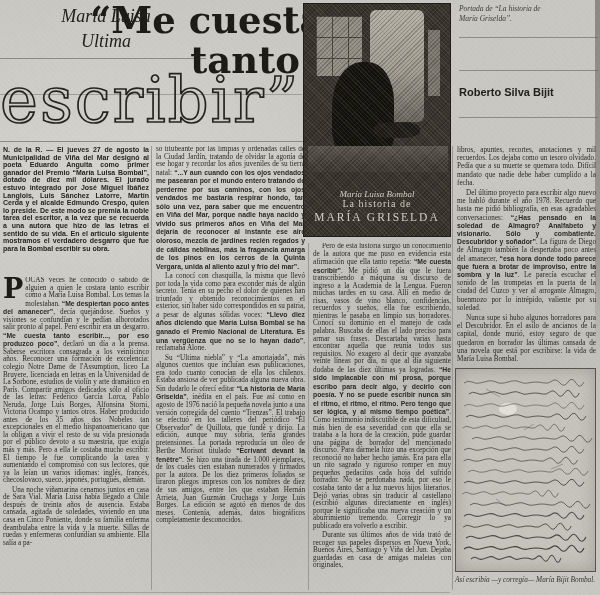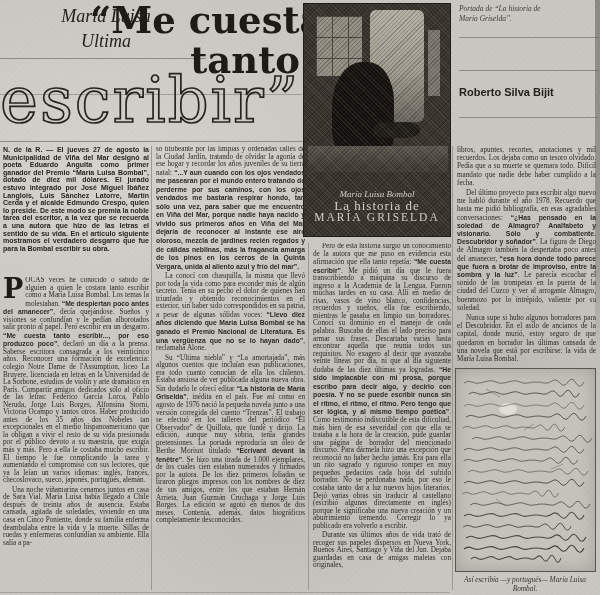--- a/index.html
+++ b/index.html
@@ -55,21 +55,21 @@
       background:linear-gradient(180deg,#b7b2a6 0%,#a39e92 55%,#6d6必860 100%);
       background:linear-gradient(180deg,#b7b2a6 0%,#a39e92 55%,#6d6860 100%);}
   .cover .pane3{position:absolute;left:124px;top:26px;width:12px;height:66px;background:#7e7970;}
   .cover .figure{position:absolute;left:28px;top:58px;width:62px;height:94px;background:#14120e;
       border-radius:48% 42% 22% 28%;}
   .cover .arm{position:absolute;left:70px;top:118px;width:46px;height:16px;background:#201d18;border-radius:40%;}
   .cover .desk{position:absolute;left:4px;top:142px;width:140px;height:26px;
       background:linear-gradient(180deg,#5d5850 0%,#413d35 80%);}
   .cover .ctext{position:absolute;width:100%;text-align:center;color:#d3cec2;z-index:2;}
   .cov-author{top:166px;font-size:9px;font-style:italic;margin-top:19px;}
-  .cov-t1{top:194px;font-size:13px;letter-spacing:1px;}
+  .cov-t1{top:194px;font-size:10px;letter-spacing:1px;}
   .cov-t2{top:207px;font-size:11.5px;letter-spacing:2px;}
   
   .ms{left:455px;top:368px;width:141px;height:204px;background:#c6c3bc;
       border:1px solid #57544d;box-sizing:border-box;
       box-shadow:inset 0 0 18px rgba(0,0,0,.18);}
   .ms svg{display:block;width:100%;height:100%;}
   .mscap{left:451px;top:576px;width:148px;text-align:center;font-style:italic;
       font-size:7.3px;line-height:8.5px;color:#37352f;}
   .edge{position:absolute;right:0;top:0;width:5px;height:355px;opacity:.5;
       background:linear-gradient(180deg,#4e4b45 0%,#6e6b64 70%,transparent 100%);}
@@ -159,15 +159,15 @@
       <use href="#sq" x="8" y="125" stroke="#413e38" stroke-width=".9" opacity=".7" transform="scale(0.8,1)"></use>
       <use href="#sq" x="14" y="136" stroke="#3a3732" stroke-width=".9" opacity=".75"></use>
       <use href="#sq" x="8" y="147" stroke="#35332e" stroke-width="1.1" opacity=".8"></use>
       <use href="#sq" x="8" y="158" stroke="#3a3732" stroke-width="1" opacity=".85" transform="scale(0.9,1)"></use>
       <use href="#sq" x="10" y="169" stroke="#35332e" stroke-width="1.1" opacity=".85"></use>
       <use href="#sq" x="8" y="180" stroke="#35332e" stroke-width="1.2" opacity=".9"></use>
       <use href="#sq" x="20" y="190" stroke="#35332e" stroke-width="1.1" opacity=".85" transform="scale(0.75,1)"></use>
       <path d="M30,20 l14,8 M78,55 l-10,6 M95,100 l12,-5 M40,130 l10,7" stroke="#413e38" stroke-width=".7" opacity=".5" fill="none"></path>
     </svg>
   </div>
-  <div class="abs mscap">Así escribía —y portugués— María Luisa Bombal.</div>
+  <div class="abs mscap">Así escribía —y corregía— María Bijit Bombal.</div>
 
 </div>
 
 </body></html>

